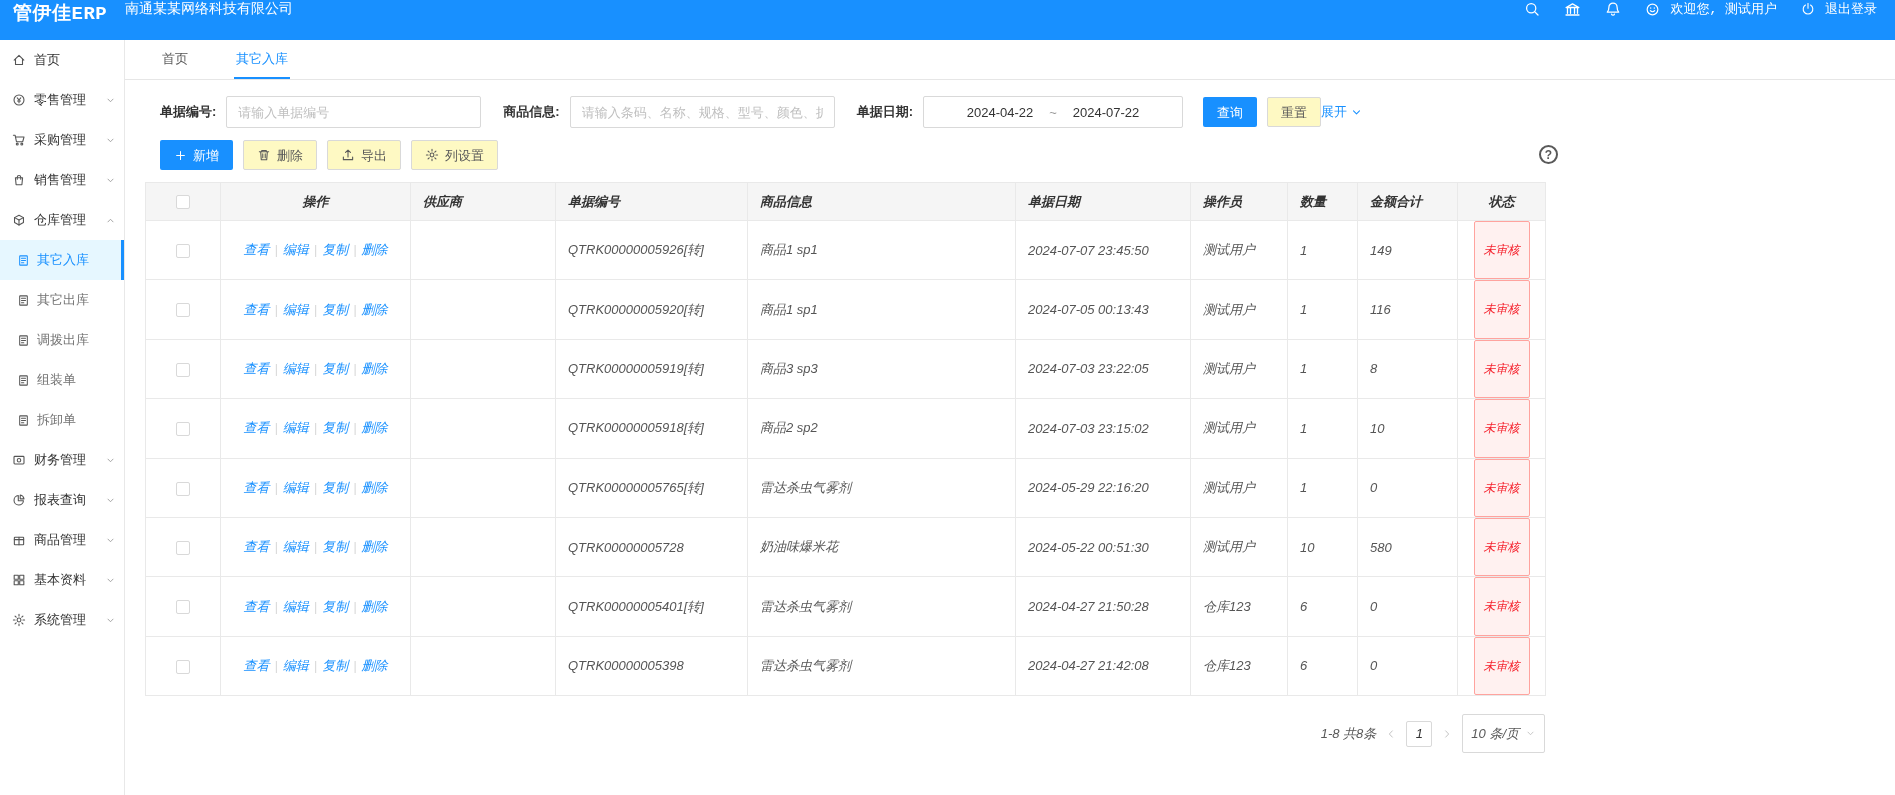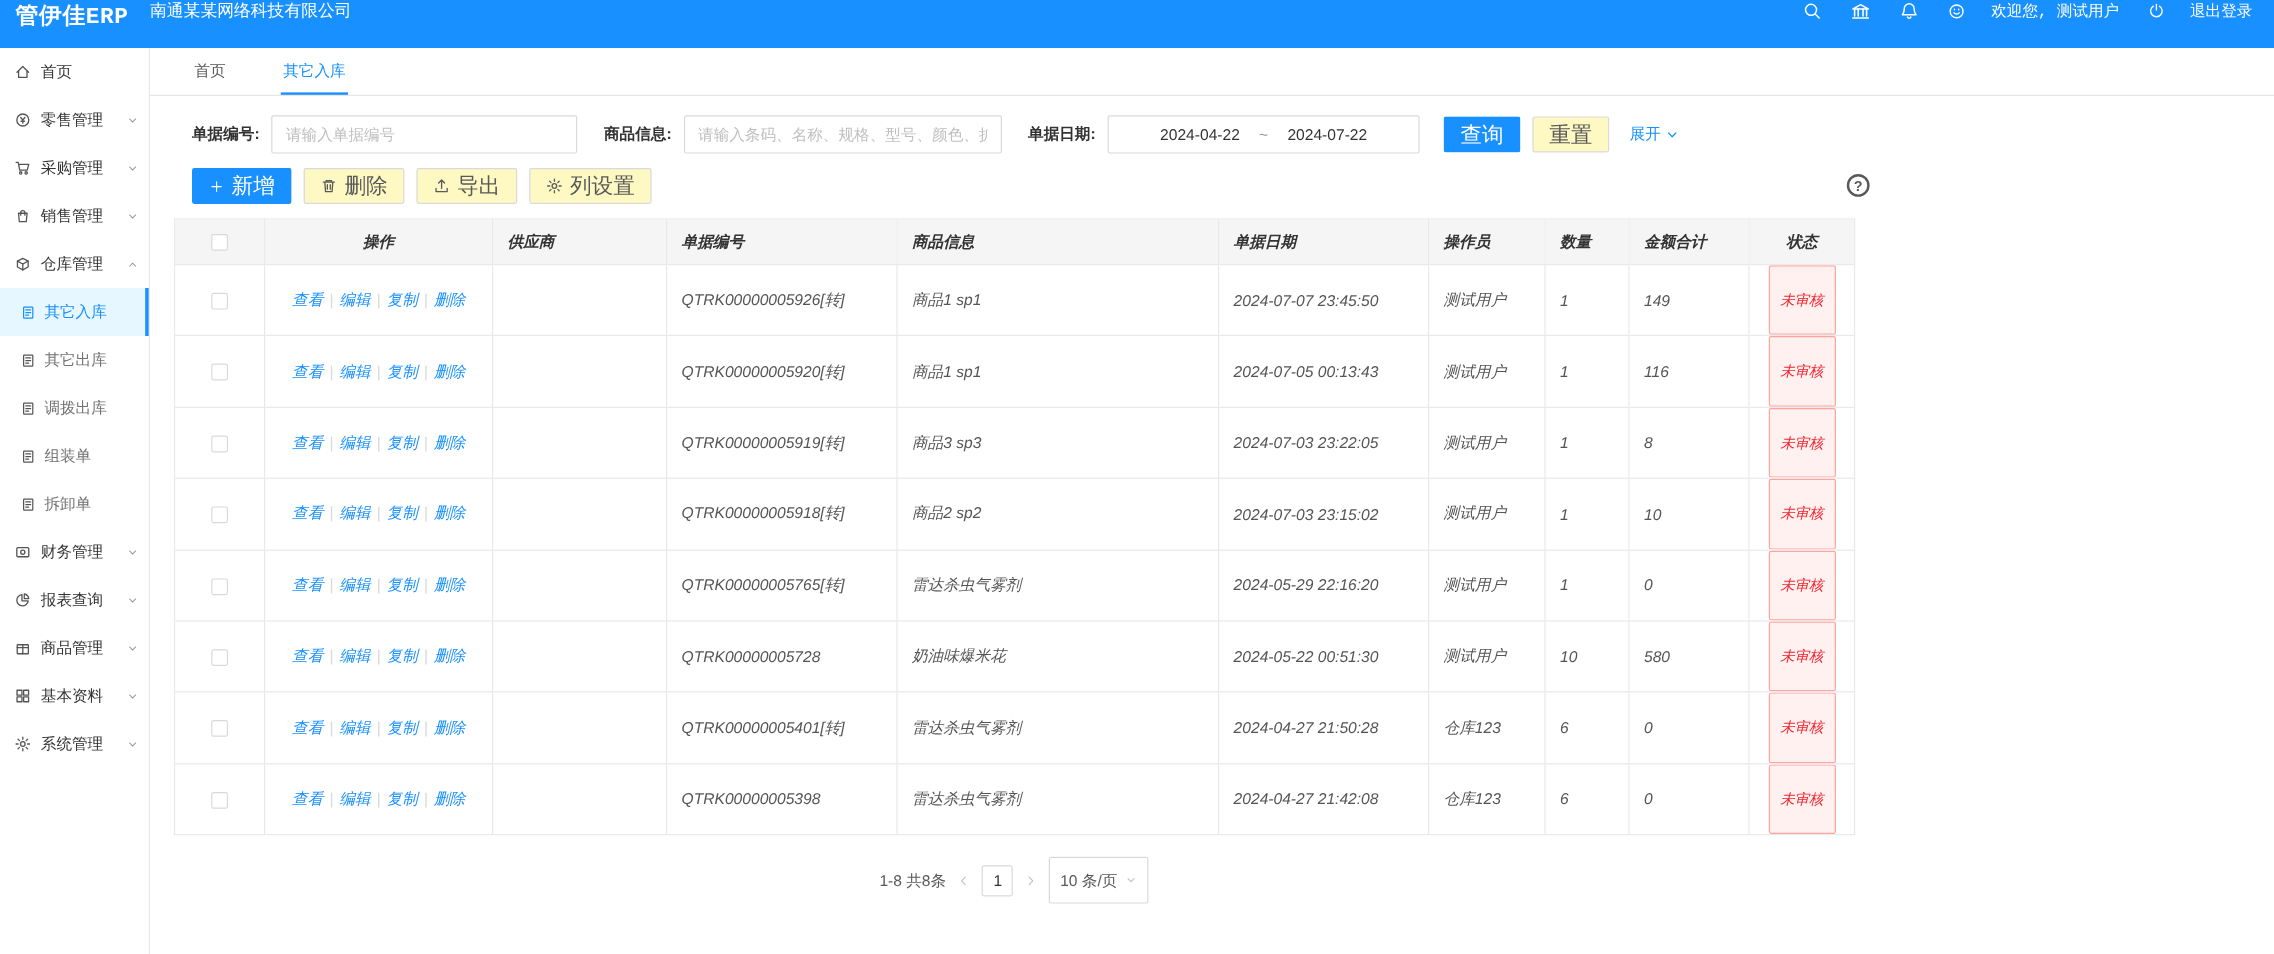--- a/index.html
+++ b/index.html
@@ -16,21 +16,21 @@
     background:#fff;color:#333;font-size:13px;
   }
   svg{display:block;}
 
   
   .topbar{height:40px;background:var(--primary);display:flex;align-items:flex-start;color:#fff;font-family:Liberation Mono, monospace;}
   .logo{width:125px;flex:none;padding-left:13px;font-size:19px;font-weight:700;letter-spacing:.5px;white-space:nowrap;}
   .company{font-size:14px;white-space:nowrap;}
   .top-right{margin-left:auto;display:flex;align-items:center;gap:24px;padding-right:18px;font-size:13px;}
   .icon-btn{display:flex;align-items:center;cursor:pointer;}
-  .top-user{display:flex;align-items:center;gap:21px;cursor:pointer;white-space:nowrap;}
+  .top-user{display:flex;align-items:center;gap:10px;cursor:pointer;white-space:nowrap;}
 
   
   .layout{display:flex;height:755px;}
   .sidebar{width:125px;flex:none;border-right:1px solid #e8e8e8;overflow:hidden;background:#fff;}
   .main{flex:1;overflow:hidden;background:#fff;}
 
   
   .menu-item{height:40px;display:flex;align-items:center;padding:0 8px 0 12px;font-size:13px;color:#333;cursor:pointer;}
   .menu-item .mi-icon{display:flex;margin-right:8px;color:#555;flex:none;}
   .menu-item .mi-label{flex:1;white-space:nowrap;}
@@ -48,47 +48,47 @@
   
   .filters{display:flex;align-items:center;padding:16px 0 0 35px;}
   .f-label{font-size:13px;font-weight:700;color:#333;margin-right:10px;white-space:nowrap;}
   .f-gap{margin-left:22px;}
   .f-input{height:32px;border:1px solid #d9d9d9;border-radius:2px;font-size:13px;padding:0 11px;color:#333;outline:none;font-family:inherit;}
   .f-input::placeholder{color:#bfbfbf;}
   .f-input.w1{width:255px;}
   .f-input.w2{width:265px;}
   .date-range{width:260px;height:32px;border:1px solid #d9d9d9;border-radius:2px;display:flex;align-items:center;justify-content:center;gap:16px;font-size:13px;color:#333;cursor:pointer;}
   .date-range .tilde{color:#999;}
-  .btn{height:30px;border-radius:2px;font-size:18px;display:inline-flex;align-items:center;gap:6px;padding:0 13px;cursor:pointer;border:1px solid transparent;font-family:inherit;line-height:1;}
+  .btn{height:30px;border-radius:2px;font-size:13px;display:inline-flex;align-items:center;gap:6px;padding:0 13px;cursor:pointer;border:1px solid transparent;font-family:inherit;line-height:1;}
   .btn-primary{background:var(--primary);color:#fff;}
   .btn-default{background:#fef9c3;border-color:#d9d9d9;color:#595959;}
   .link{color:var(--primary);font-size:13px;display:inline-flex;align-items:center;gap:3px;cursor:pointer;text-decoration:none;}
   .btn-search{margin-left:20px;}
   .btn-reset{margin-left:10px;}
-  .expand-link{margin-left:17px;}
+  .expand-link{margin-left:0;}
 
   
   .toolbar{display:flex;align-items:center;gap:10px;padding:12px 0 0 35px;position:relative;}
   .help-circle{position:absolute;left:1414px;top:17px;width:19px;height:19px;border:2px solid #595959;border-radius:50%;color:#595959;font-size:12px;font-weight:700;display:flex;align-items:center;justify-content:center;cursor:pointer;}
 
   
   .table-wrap{margin:12px 0 0 20px;}
   table{border-collapse:collapse;table-layout:fixed;width:1400px;font-size:13px;font-style:italic;}
   th,td{border:1px solid #e9e9e9;padding:0 12px;overflow:hidden;white-space:nowrap;}
   th{background:#f5f5f5;height:38px;font-weight:700;color:#333;text-align:left;}
   td{height:39px;color:#555;background:#fff;}
   .c-center{text-align:center;}
   td.actions{padding:0 4px;}
   .action-link{color:var(--primary);cursor:pointer;}
   .sep{color:#d9d9d9;margin:0 5px;}
   .checkbox{width:14px;height:14px;border:1px solid #d9d9d9;border-radius:2px;background:#fff;display:inline-block;vertical-align:middle;cursor:pointer;}
   .status-badge{font-size:12px;color:var(--danger);background:var(--danger-bg);border:1px solid var(--danger-border);border-radius:2px;padding:21px 9px;display:inline-block;line-height:1.2;}
 
   
-  .pagination{width:1400px;margin:18px 0 0 20px;display:flex;justify-content:center;align-items:center;gap:9px;font-size:13px;color:#595959;}
+  .pagination{width:1400px;margin:18px 0 0 20px;display:flex;justify-content:flex-end;align-items:center;gap:9px;font-size:13px;color:#595959;font-style:italic;}
   .page-arrow{color:#bfbfbf;display:flex;cursor:pointer;}
   .page-num{min-width:26px;height:26px;border:1px solid #d9d9d9;border-radius:2px;display:flex;align-items:center;justify-content:center;color:#333;cursor:pointer;background:#fff;}
   .page-size{height:39px;border:1px solid #d9d9d9;border-radius:2px;display:flex;align-items:center;gap:6px;padding:0 8px;color:#595959;cursor:pointer;background:#fff;}
   .page-size .svg-slot{color:#bfbfbf;display:flex;}
   .svg-slot{display:inline-flex;align-items:center;}
 </style>
 </head>
 <body>
 
 <header class="topbar">

